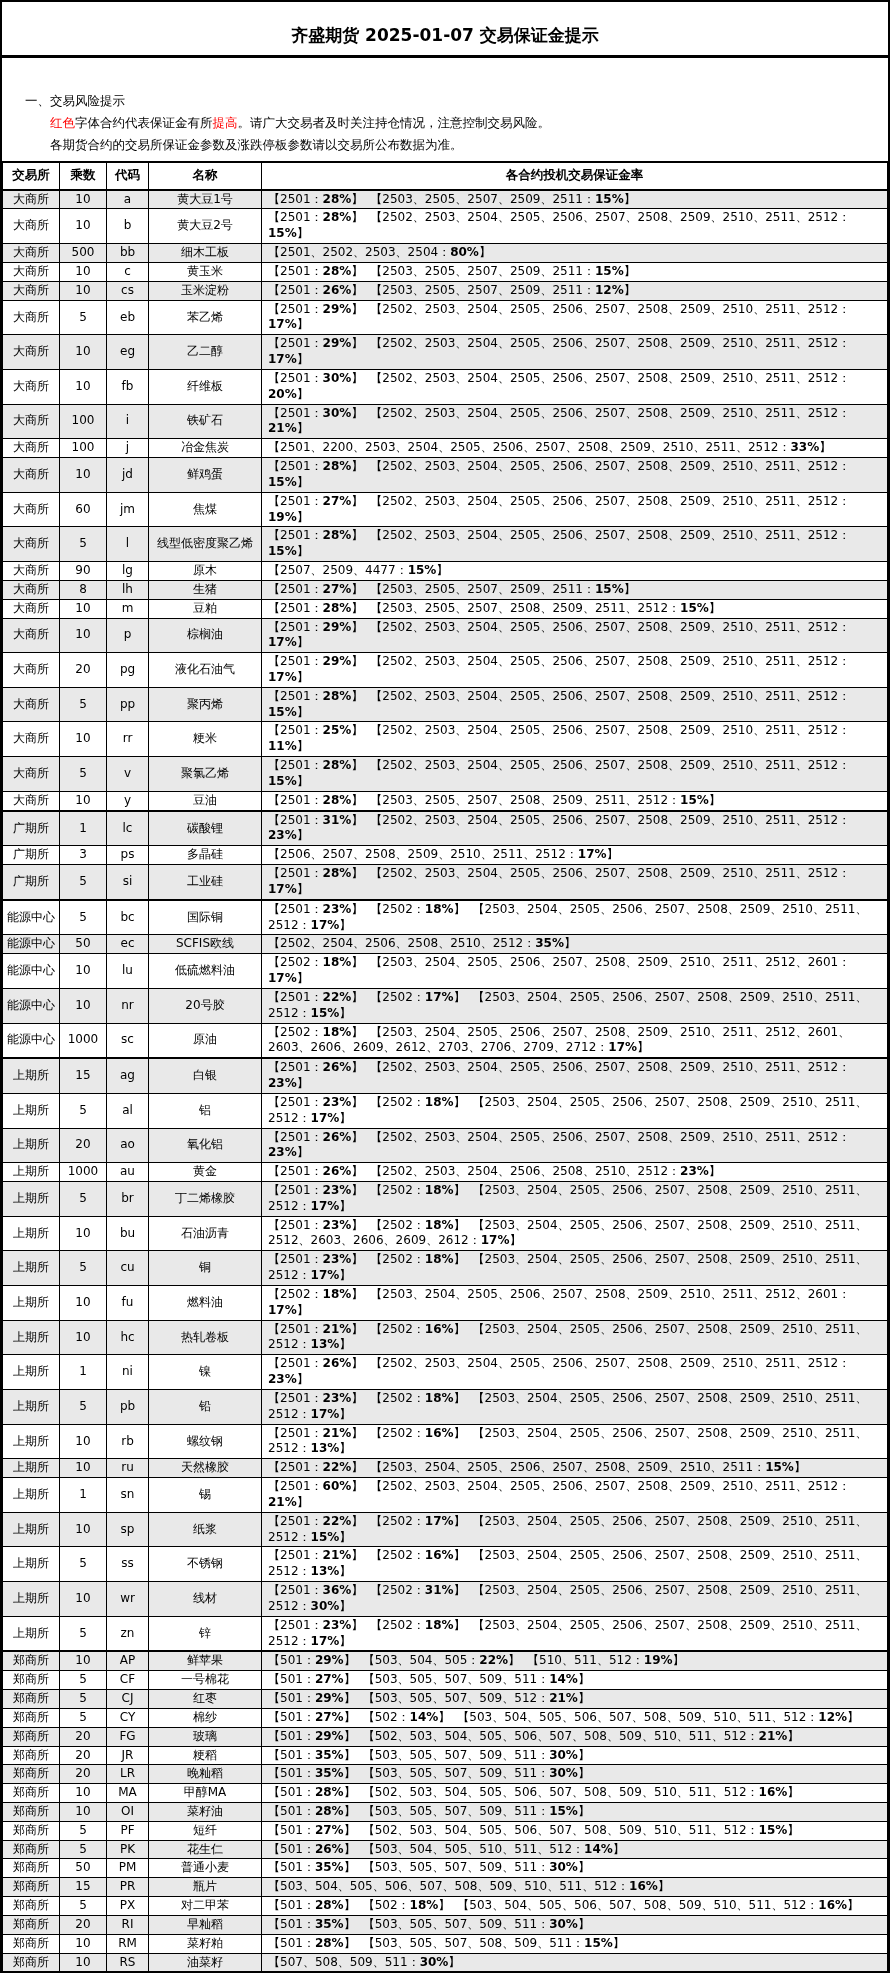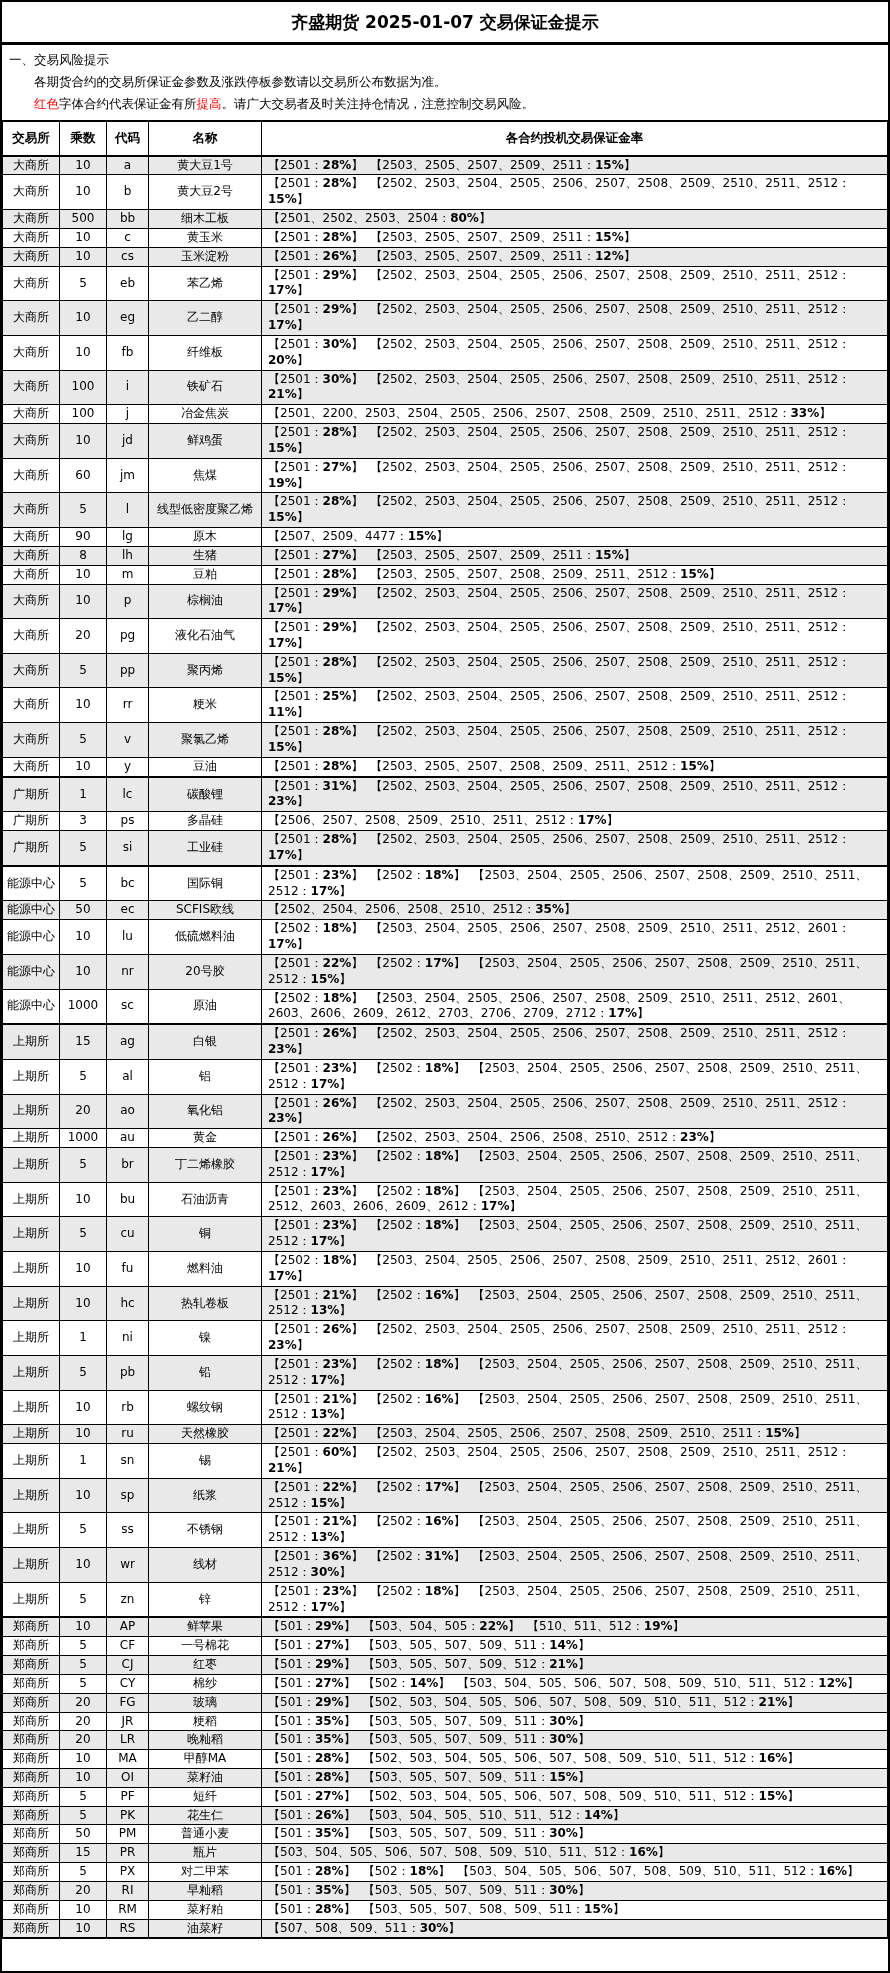--- a/index.html
+++ b/index.html
@@ -1,44 +1,44 @@
 <!DOCTYPE html>
 <html><head>
 <meta charset="utf-8">
 <style>
   html,body{margin:0;padding:0;background:#fff;}
   .doc{width:890px;min-height:1973px;box-sizing:border-box;border:2px solid #000;
        font-family:"DejaVu Sans","Liberation Sans",sans-serif;color:#000;background:#fff;}
-  .title{font-size:17px;font-weight:bold;text-align:center;padding:9px 0 8px;border-bottom:3px solid #000;}
-  .intro{padding:4px 7px 5px;font-size:12.5px;line-height:1.75;}
+  .title{font-size:17px;font-weight:bold;text-align:center;padding:22px 0 8px;border-bottom:3px solid #000;}
+  .intro{padding:4px 23px 5px;font-size:12.5px;line-height:1.75;margin-top:28px;}
   .intro p{margin:0;}
   .indent{text-indent:2em;}
   .red{color:#ff0000;}
   table{width:100%;border-collapse:collapse;font-size:12px;table-layout:fixed;}
   th,td{border:1px solid #000;padding:1px 3px;line-height:1.32;vertical-align:middle;box-sizing:border-box;}
-  thead th{border-top:2.5px solid #000;border-bottom:2.5px solid #000;font-weight:bold;height:35px;font-size:12.5px;text-align:center;}
+  thead th{border-top:2.5px solid #000;border-bottom:2.5px solid #000;font-weight:bold;height:28px;font-size:12.5px;text-align:center;}
   tbody td{height:18px;}
   td.c{text-align:center;overflow:hidden;}
   td.val{text-align:left;padding-left:6px;overflow-wrap:anywhere;}
   tr.alt{background:#e9e9e9;}
   tr.grp td{border-top:2.5px solid #000;}
   tbody tr:last-child td{border-bottom:2.5px solid #000;}
   .seg{margin-right:7px;}
   .seg b{font-weight:bold;}
 </style>
 </head>
 <body>
 
 <div class="doc">
   <div class="title">齐盛期货 2025-01-07 交易保证金提示</div>
 
   <div class="intro">
     <p>一、交易风险提示</p>
+    <p class="indent"><span class="red">红色</span><span>字体合约代表保证金有所</span><span class="red">提高</span><span>。请广大交易者及时关注持仓情况，注意控制交易风险。</span></p>
     <p class="indent">各期货合约的交易所保证金参数及涨跌停板参数请以交易所公布数据为准。</p>
-    <p class="indent"><span class="red">红色</span><span>字体合约代表保证金有所</span><span class="red">提高</span><span>。请广大交易者及时关注持仓情况，注意控制交易风险。</span></p>
   </div>
 
   <table>
     <colgroup>
       <col style="width:57px">
         <col style="width:47px">
         <col style="width:42px">
         <col style="width:113px">
         <col>
     </colgroup>

